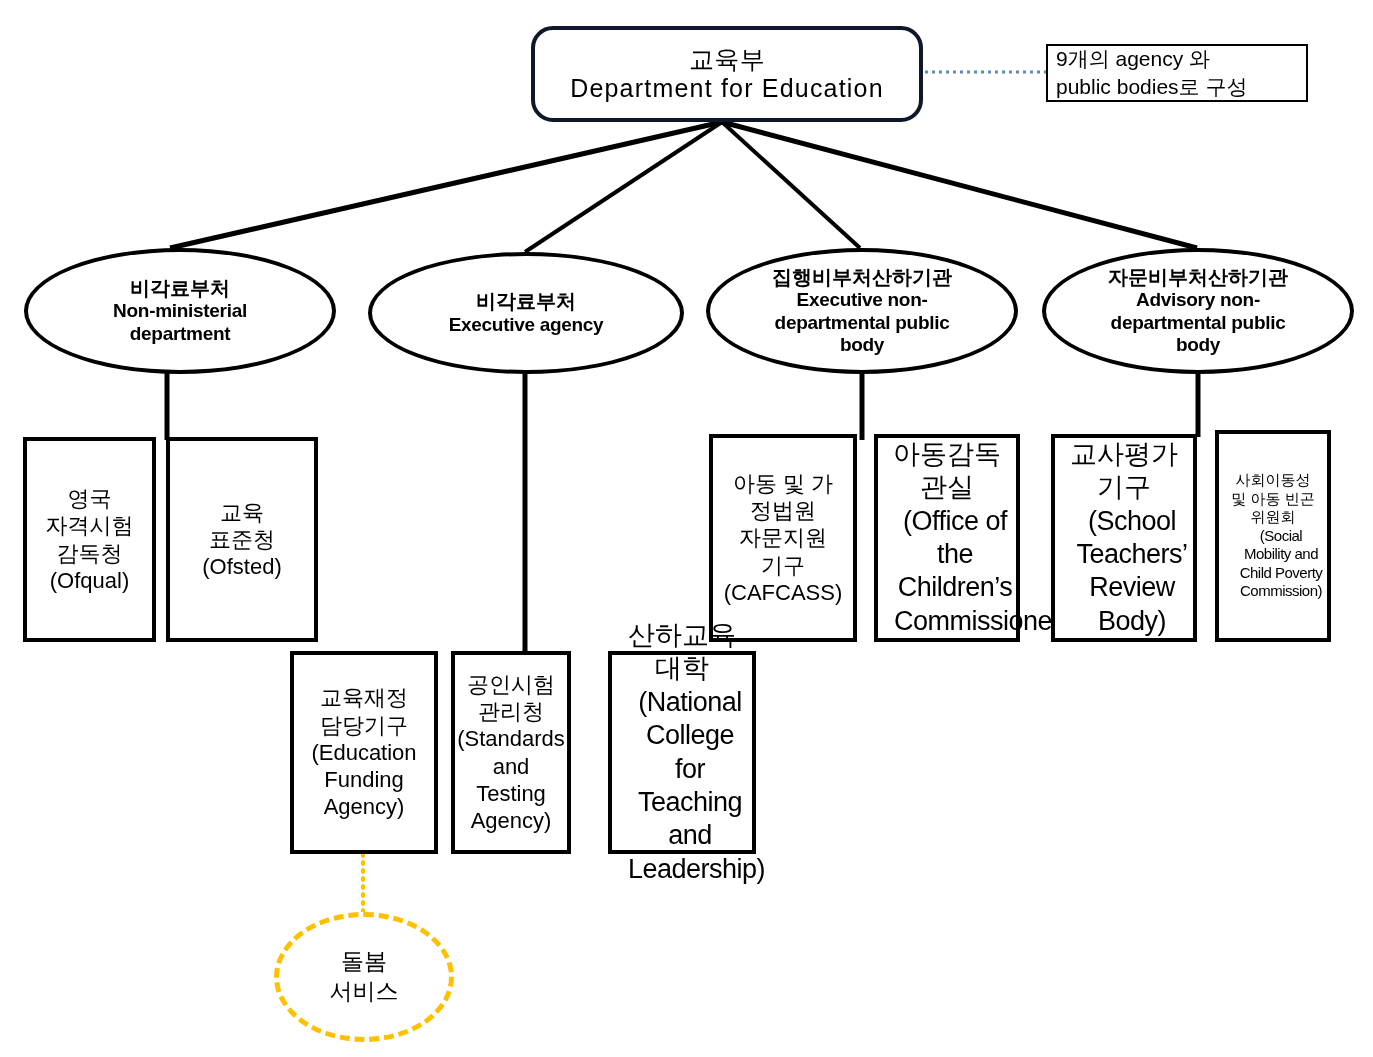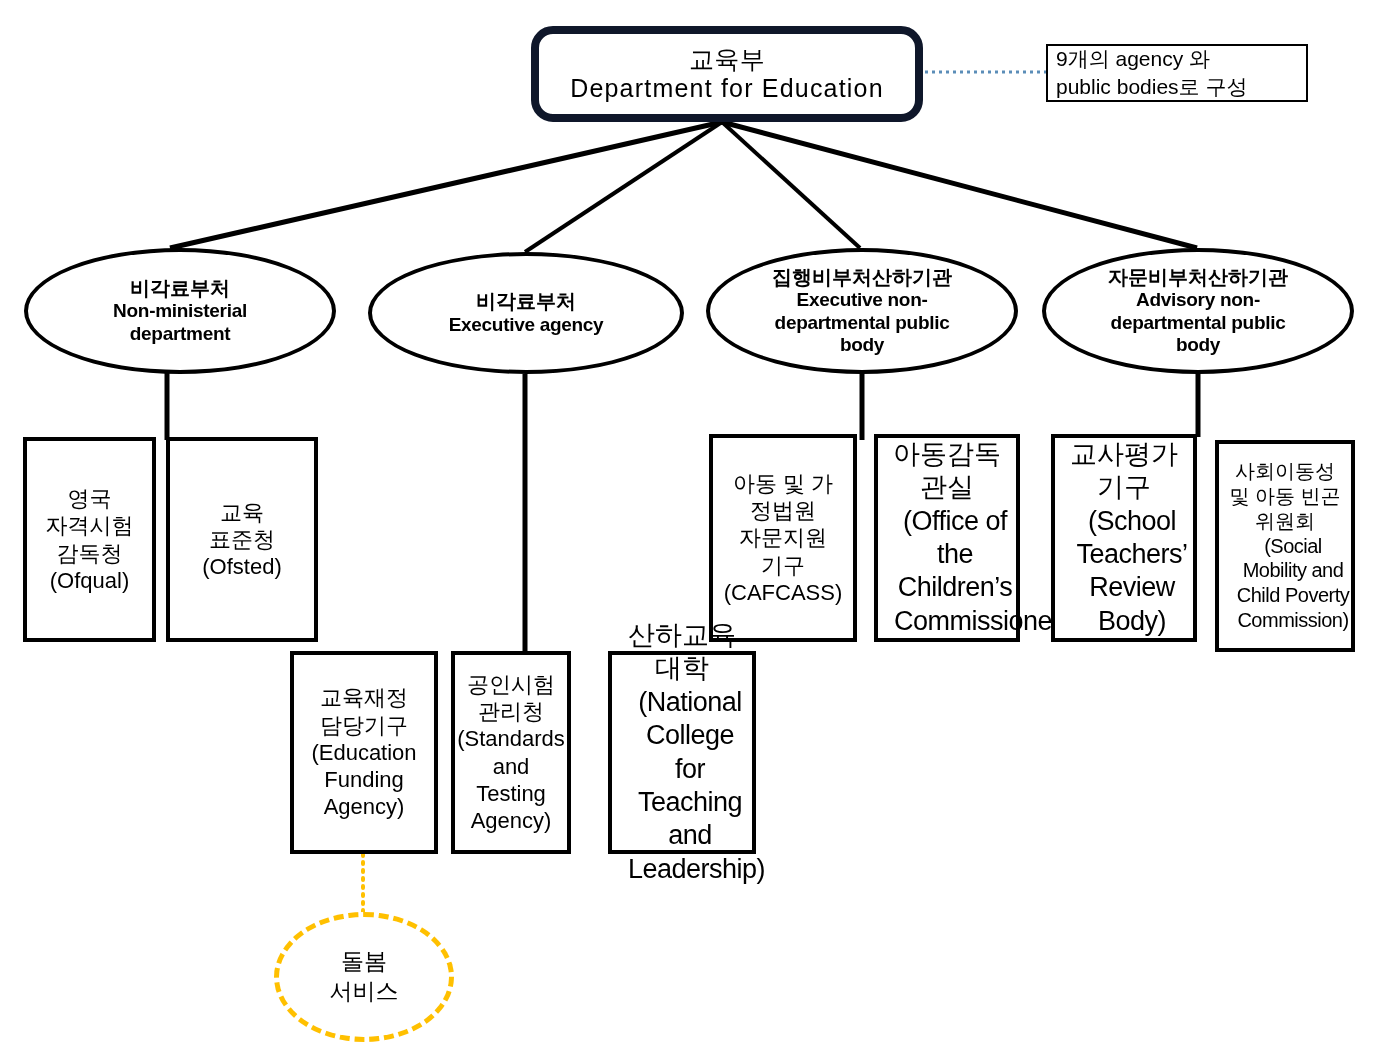--- a/index.html
+++ b/index.html
@@ -34,21 +34,21 @@
     justify-content: center;
     text-align: center;
     background: #ffffff;
     line-height: 1.18;
   }
   .node .txt { display: block; width: 100%; }
   .node .txt span { display: block; }
 
   
   .root {
-    border: 8px solid #0f172a;
+    border: 4px solid #0f172a;
     border-radius: 22px;
     font-size: 25px;
     letter-spacing: 0.3px;
   }
   .root .ko { font-size: 25px; }
   .root .en { font-size: 25px; letter-spacing: 1.2px; }
 
   
   .note {
     border: 2px solid #000000;
@@ -196,21 +196,21 @@
   <div class="node box narrow" style="left:1051px; top:434px; width:146px; height:208px;">
     <span class="txt">
       <span>교사평가</span>
       <span>기구</span>
       <span class="cmp">(School</span>
       <span class="cmp">Teachers’</span>
       <span class="cmp">Review Body)</span>
     </span>
   </div>
 
-  <div class="node box narrow" style="left:1215px; top:440px; width:140px; height:212px; font-size:20px;">
+  <div class="node box narrow" style="left:1215px; top:430px; width:116px; height:212px; font-size:15px;">
     <span class="txt">
       <span>사회이동성</span>
       <span>및 아동 빈곤</span>
       <span>위원회</span>
       <span class="cmp">(Social</span>
       <span class="cmp">Mobility and</span>
       <span class="cmp">Child Poverty</span>
       <span class="cmp">Commission)</span>
     </span>
   </div>

